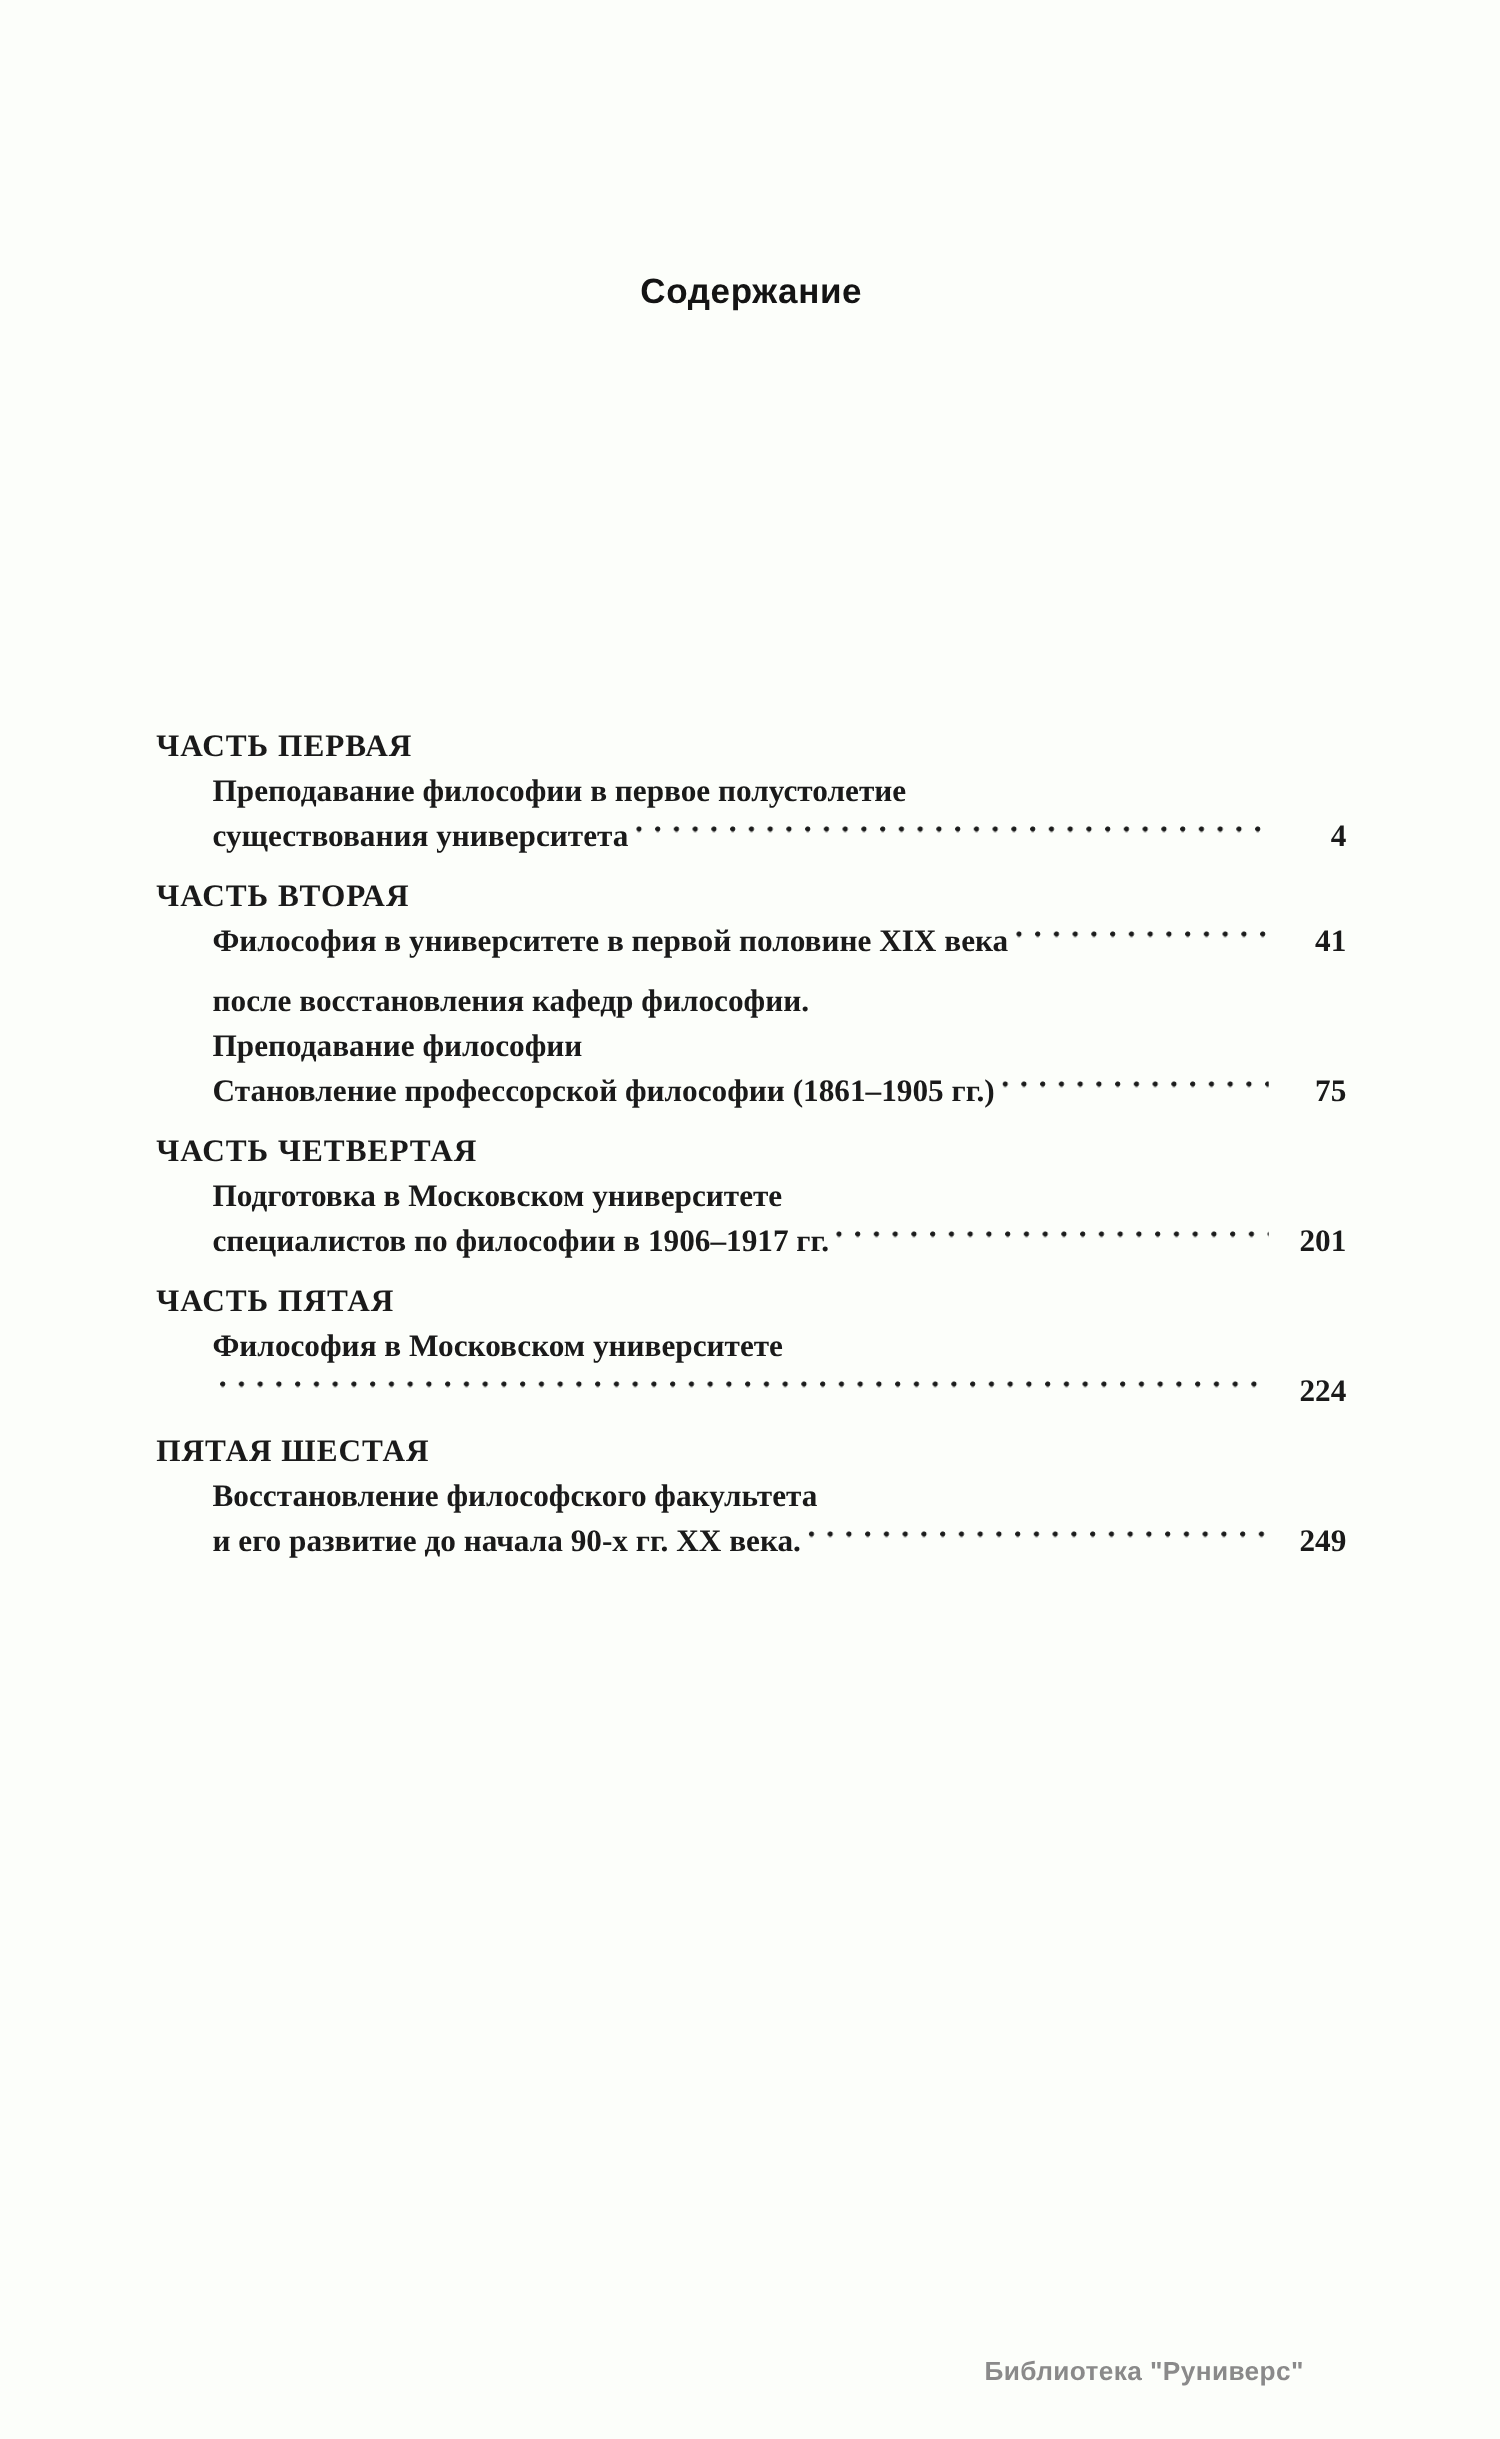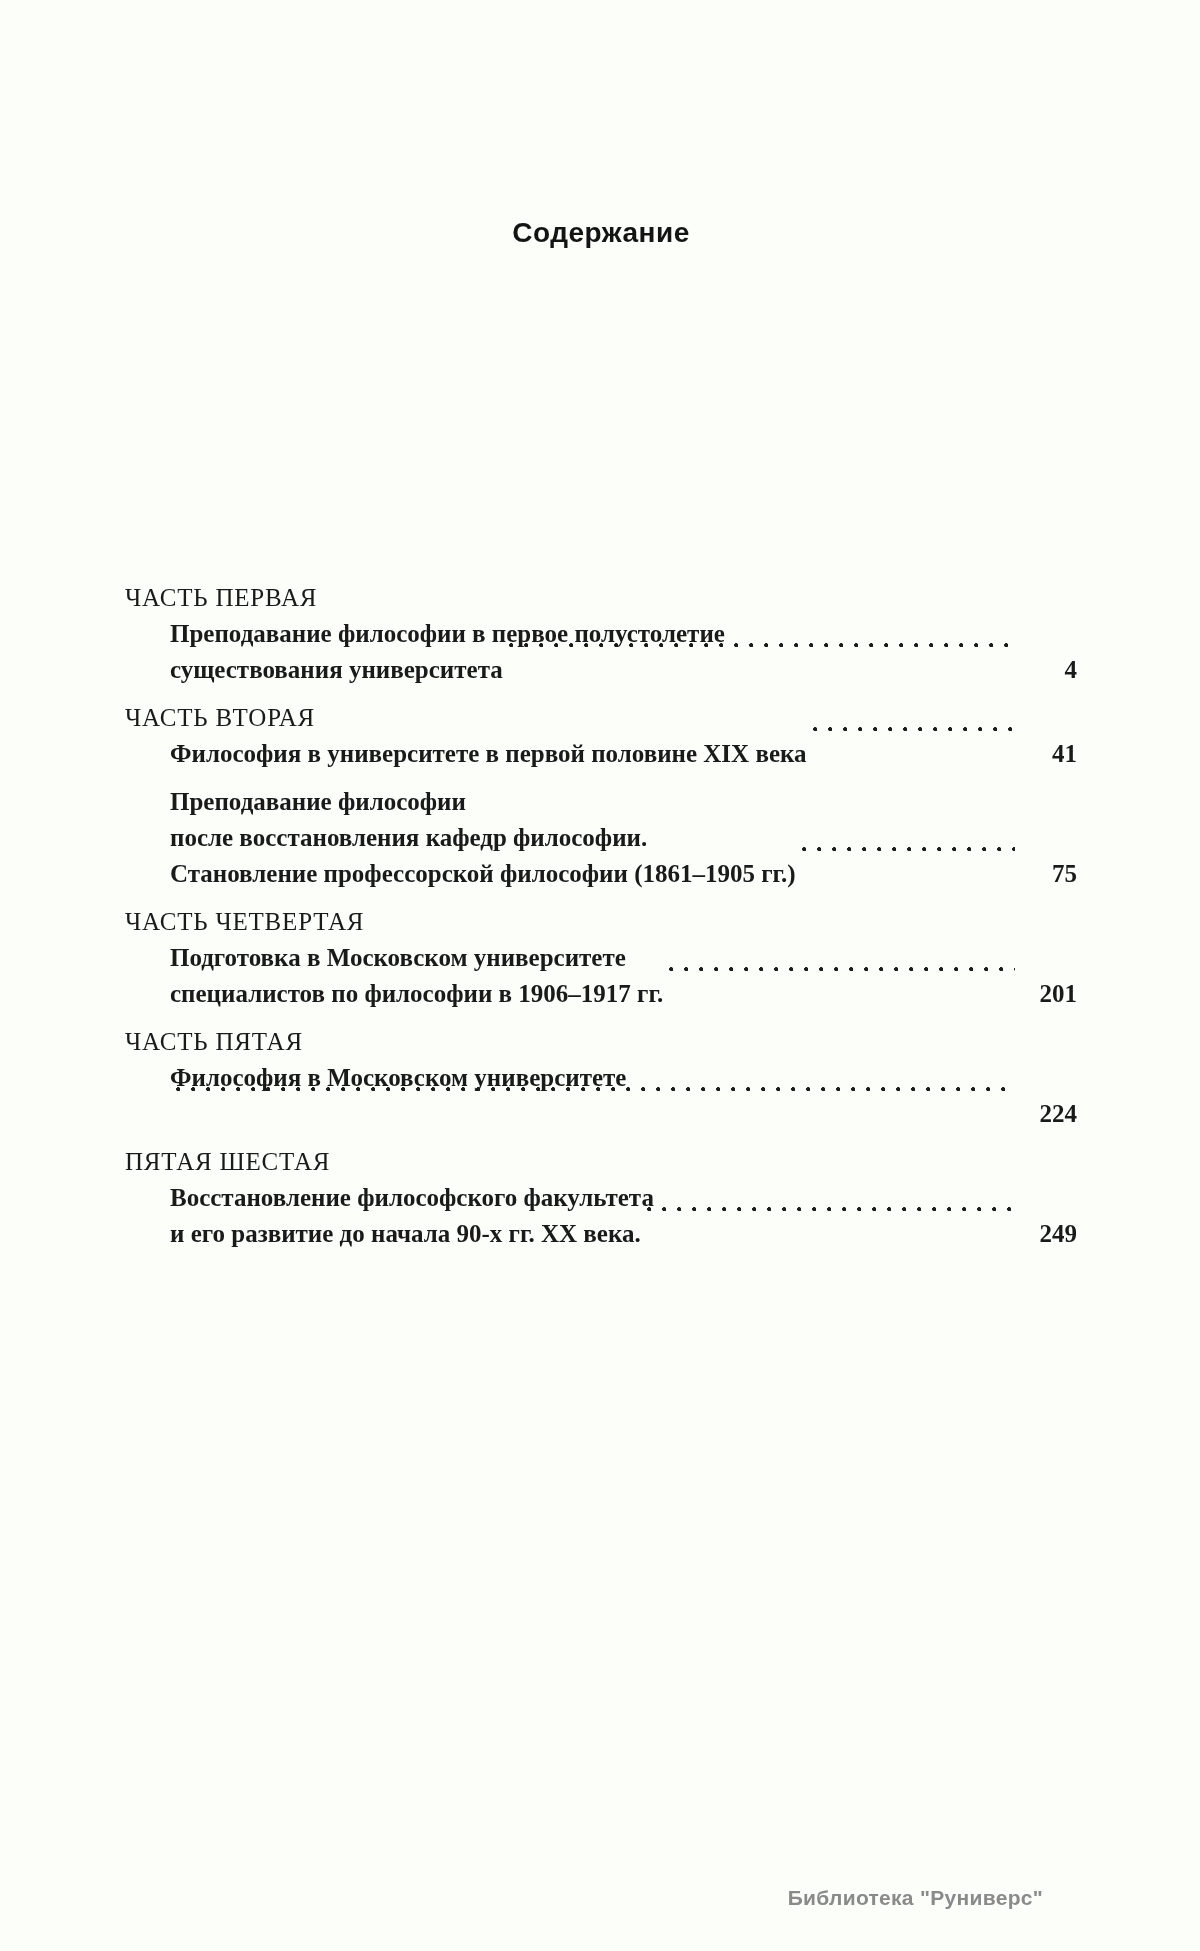--- a/index.html
+++ b/index.html
@@ -36,35 +36,35 @@
     margin: 322px 0 0 125px;
     width: 952px;
     font-family: "Liberation Serif", "DejaVu Serif", serif;
     font-size: 25px;
     color: #1a1a1a;
   }
 
   .toc-entry { margin-bottom: 12px; }
 
   .part-heading {
-    font-weight: normal;
+    font-weight: bold;
     font-size: 25px;
     line-height: 36px;
     letter-spacing: 0.8px;
   }
 
   .part-line {
     font-weight: bold;
     line-height: 36px;
     padding-left: 45px;
   }
 
   .part-line.dotline {
     display: flex;
-    align-items: flex-start;
+    align-items: center;
   }
 
   .dotline .line-text { white-space: nowrap; }
 
   .leader {
     flex: 1 1 auto;
     position: relative;
     margin: 0 10px 0 6px;
     min-width: 30px;
   }
@@ -119,22 +119,22 @@
     <div class="toc-entry">
       <div class="part-heading">ЧАСТЬ ВТОРАЯ</div>
     <div class="part-line dotline">
           <span class="line-text">Философия в университете в первой половине XIX века</span>
           <span class="leader"></span>
           <span class="page-num">41</span>
         </div>
       </div>
 
     <div class="toc-entry">
-    <div class="part-line">Преподавание философии</div>
-        <div class="part-line">после восстановления кафедр философии.</div>
+    <div class="part-line">после восстановления кафедр философии.</div>
+        <div class="part-line">Преподавание философии</div>
         <div class="part-line dotline">
           <span class="line-text">Становление профессорской философии (1861–1905 гг.)</span>
           <span class="leader"></span>
           <span class="page-num">75</span>
         </div>
       </div>
 
     <div class="toc-entry">
       <div class="part-heading">ЧАСТЬ ЧЕТВЕРТАЯ</div>
     <div class="part-line">Подготовка в Московском университете</div>

